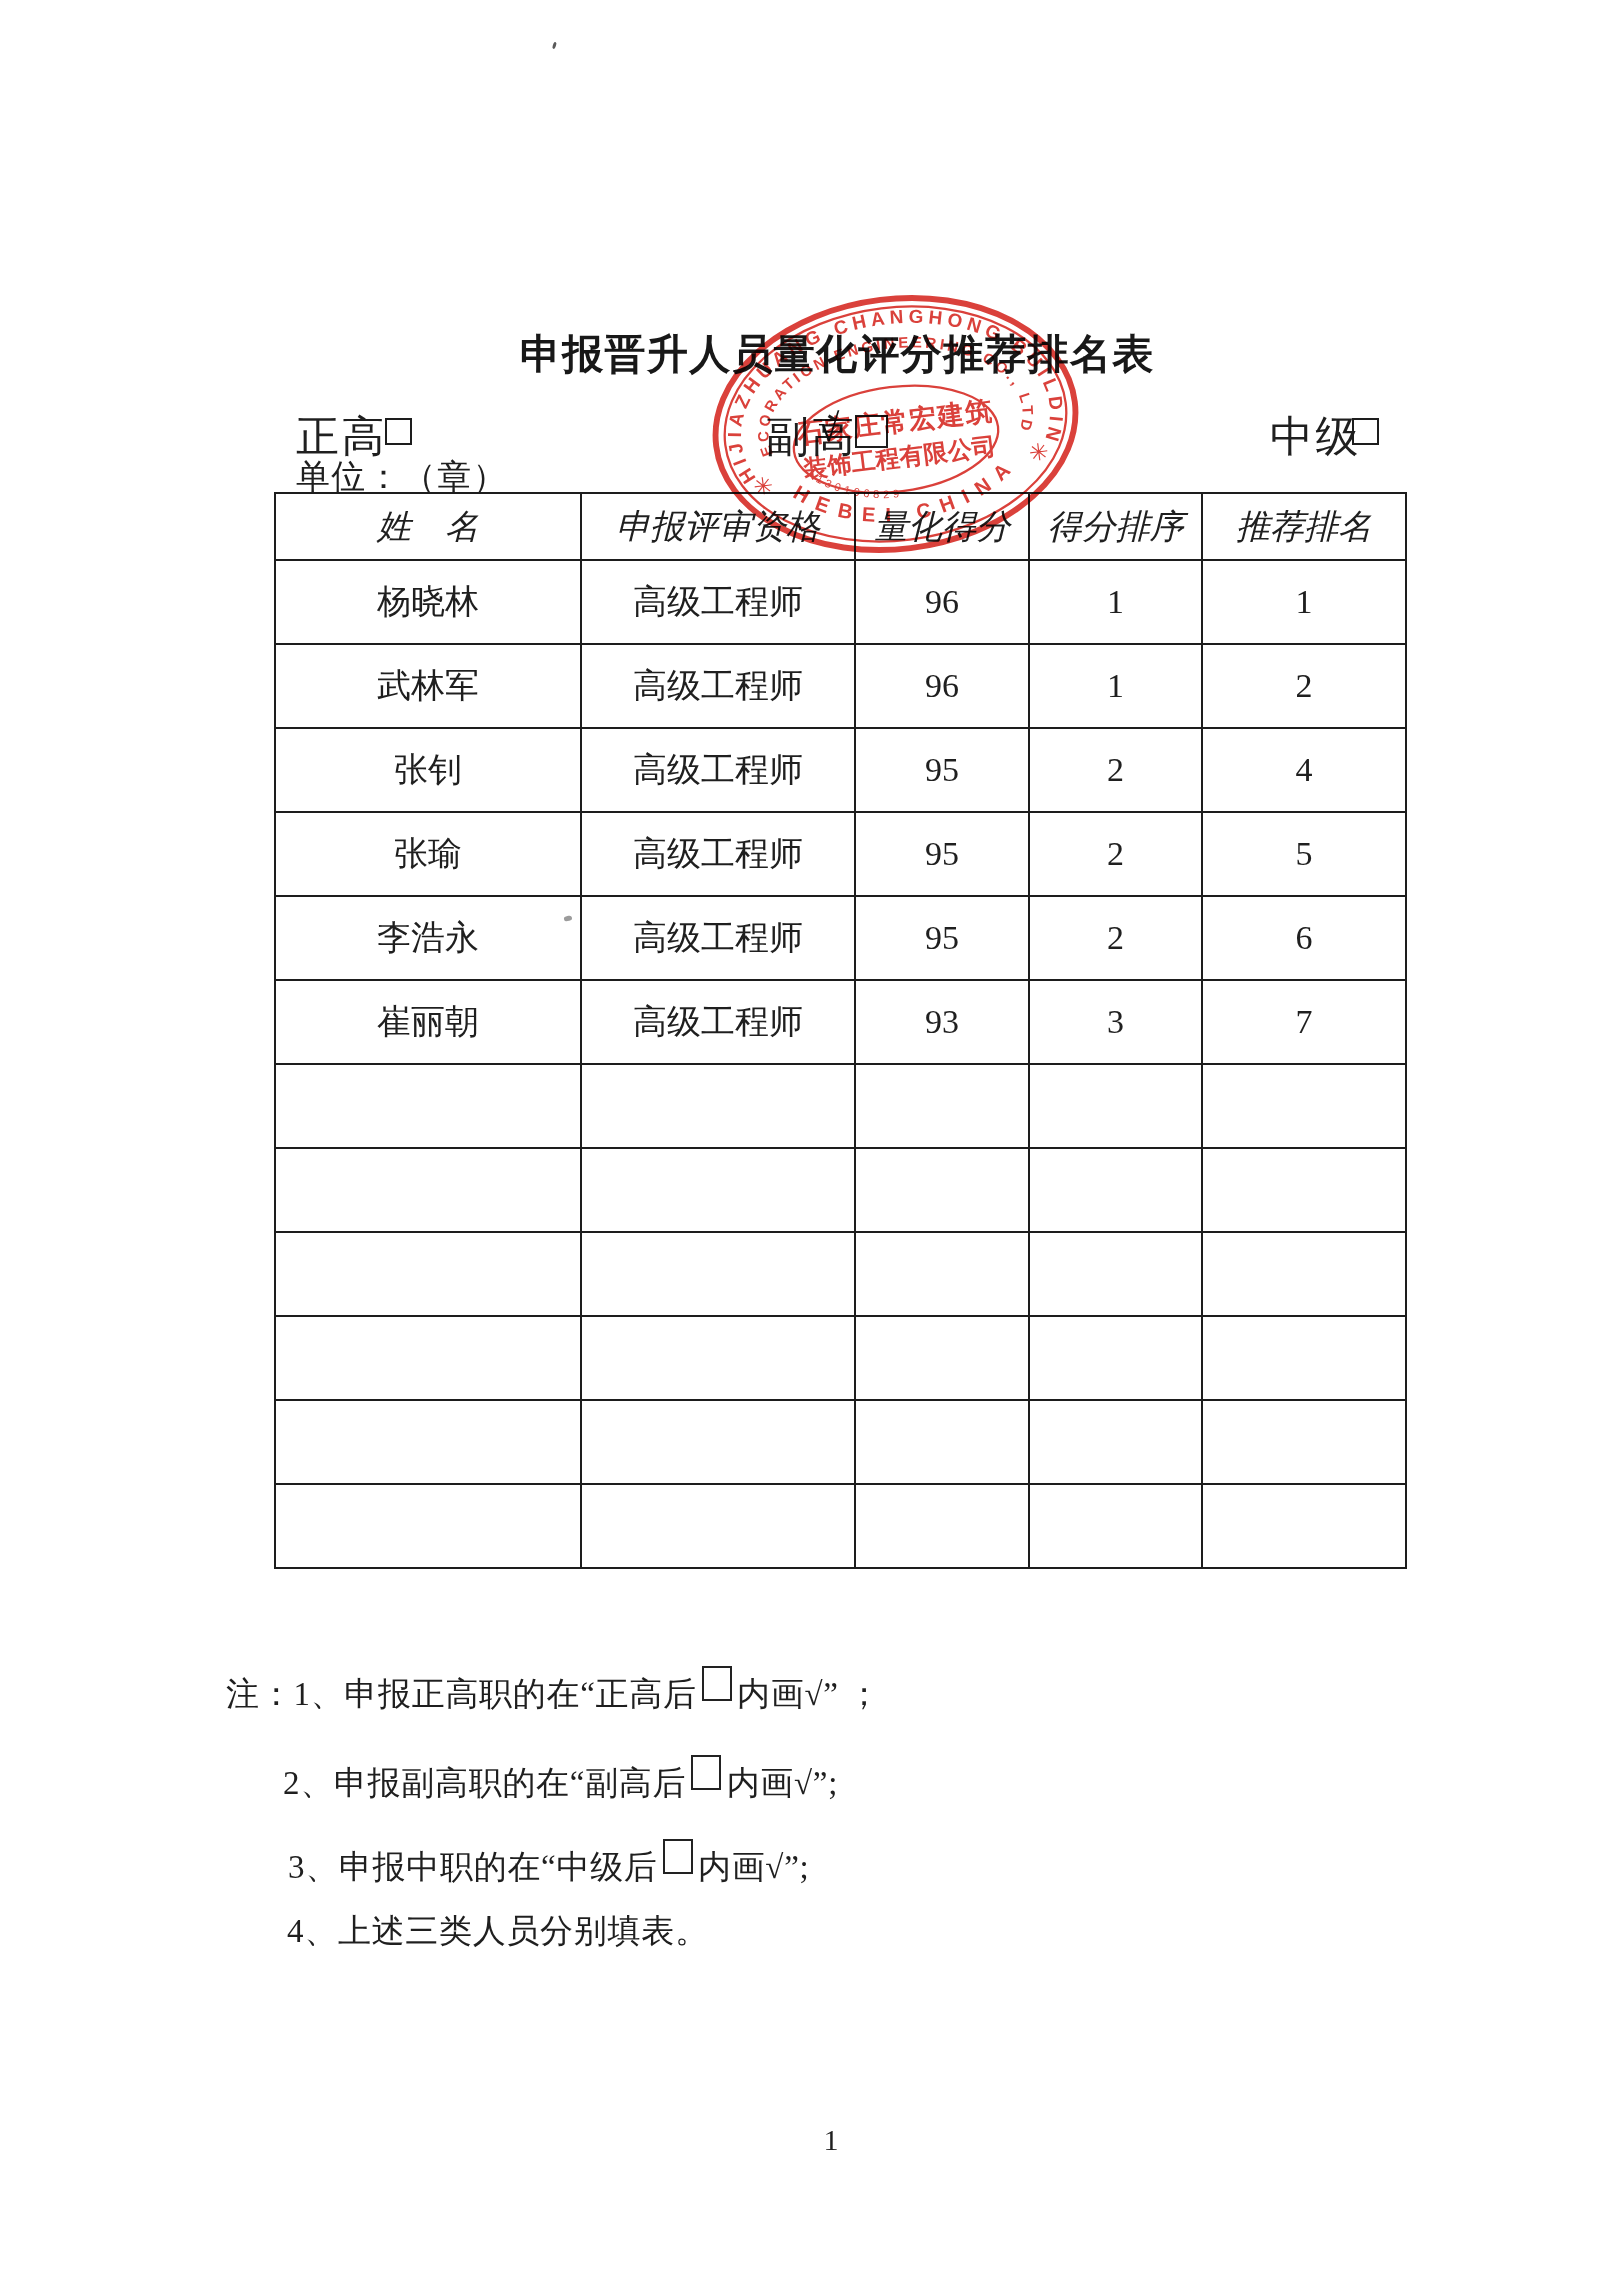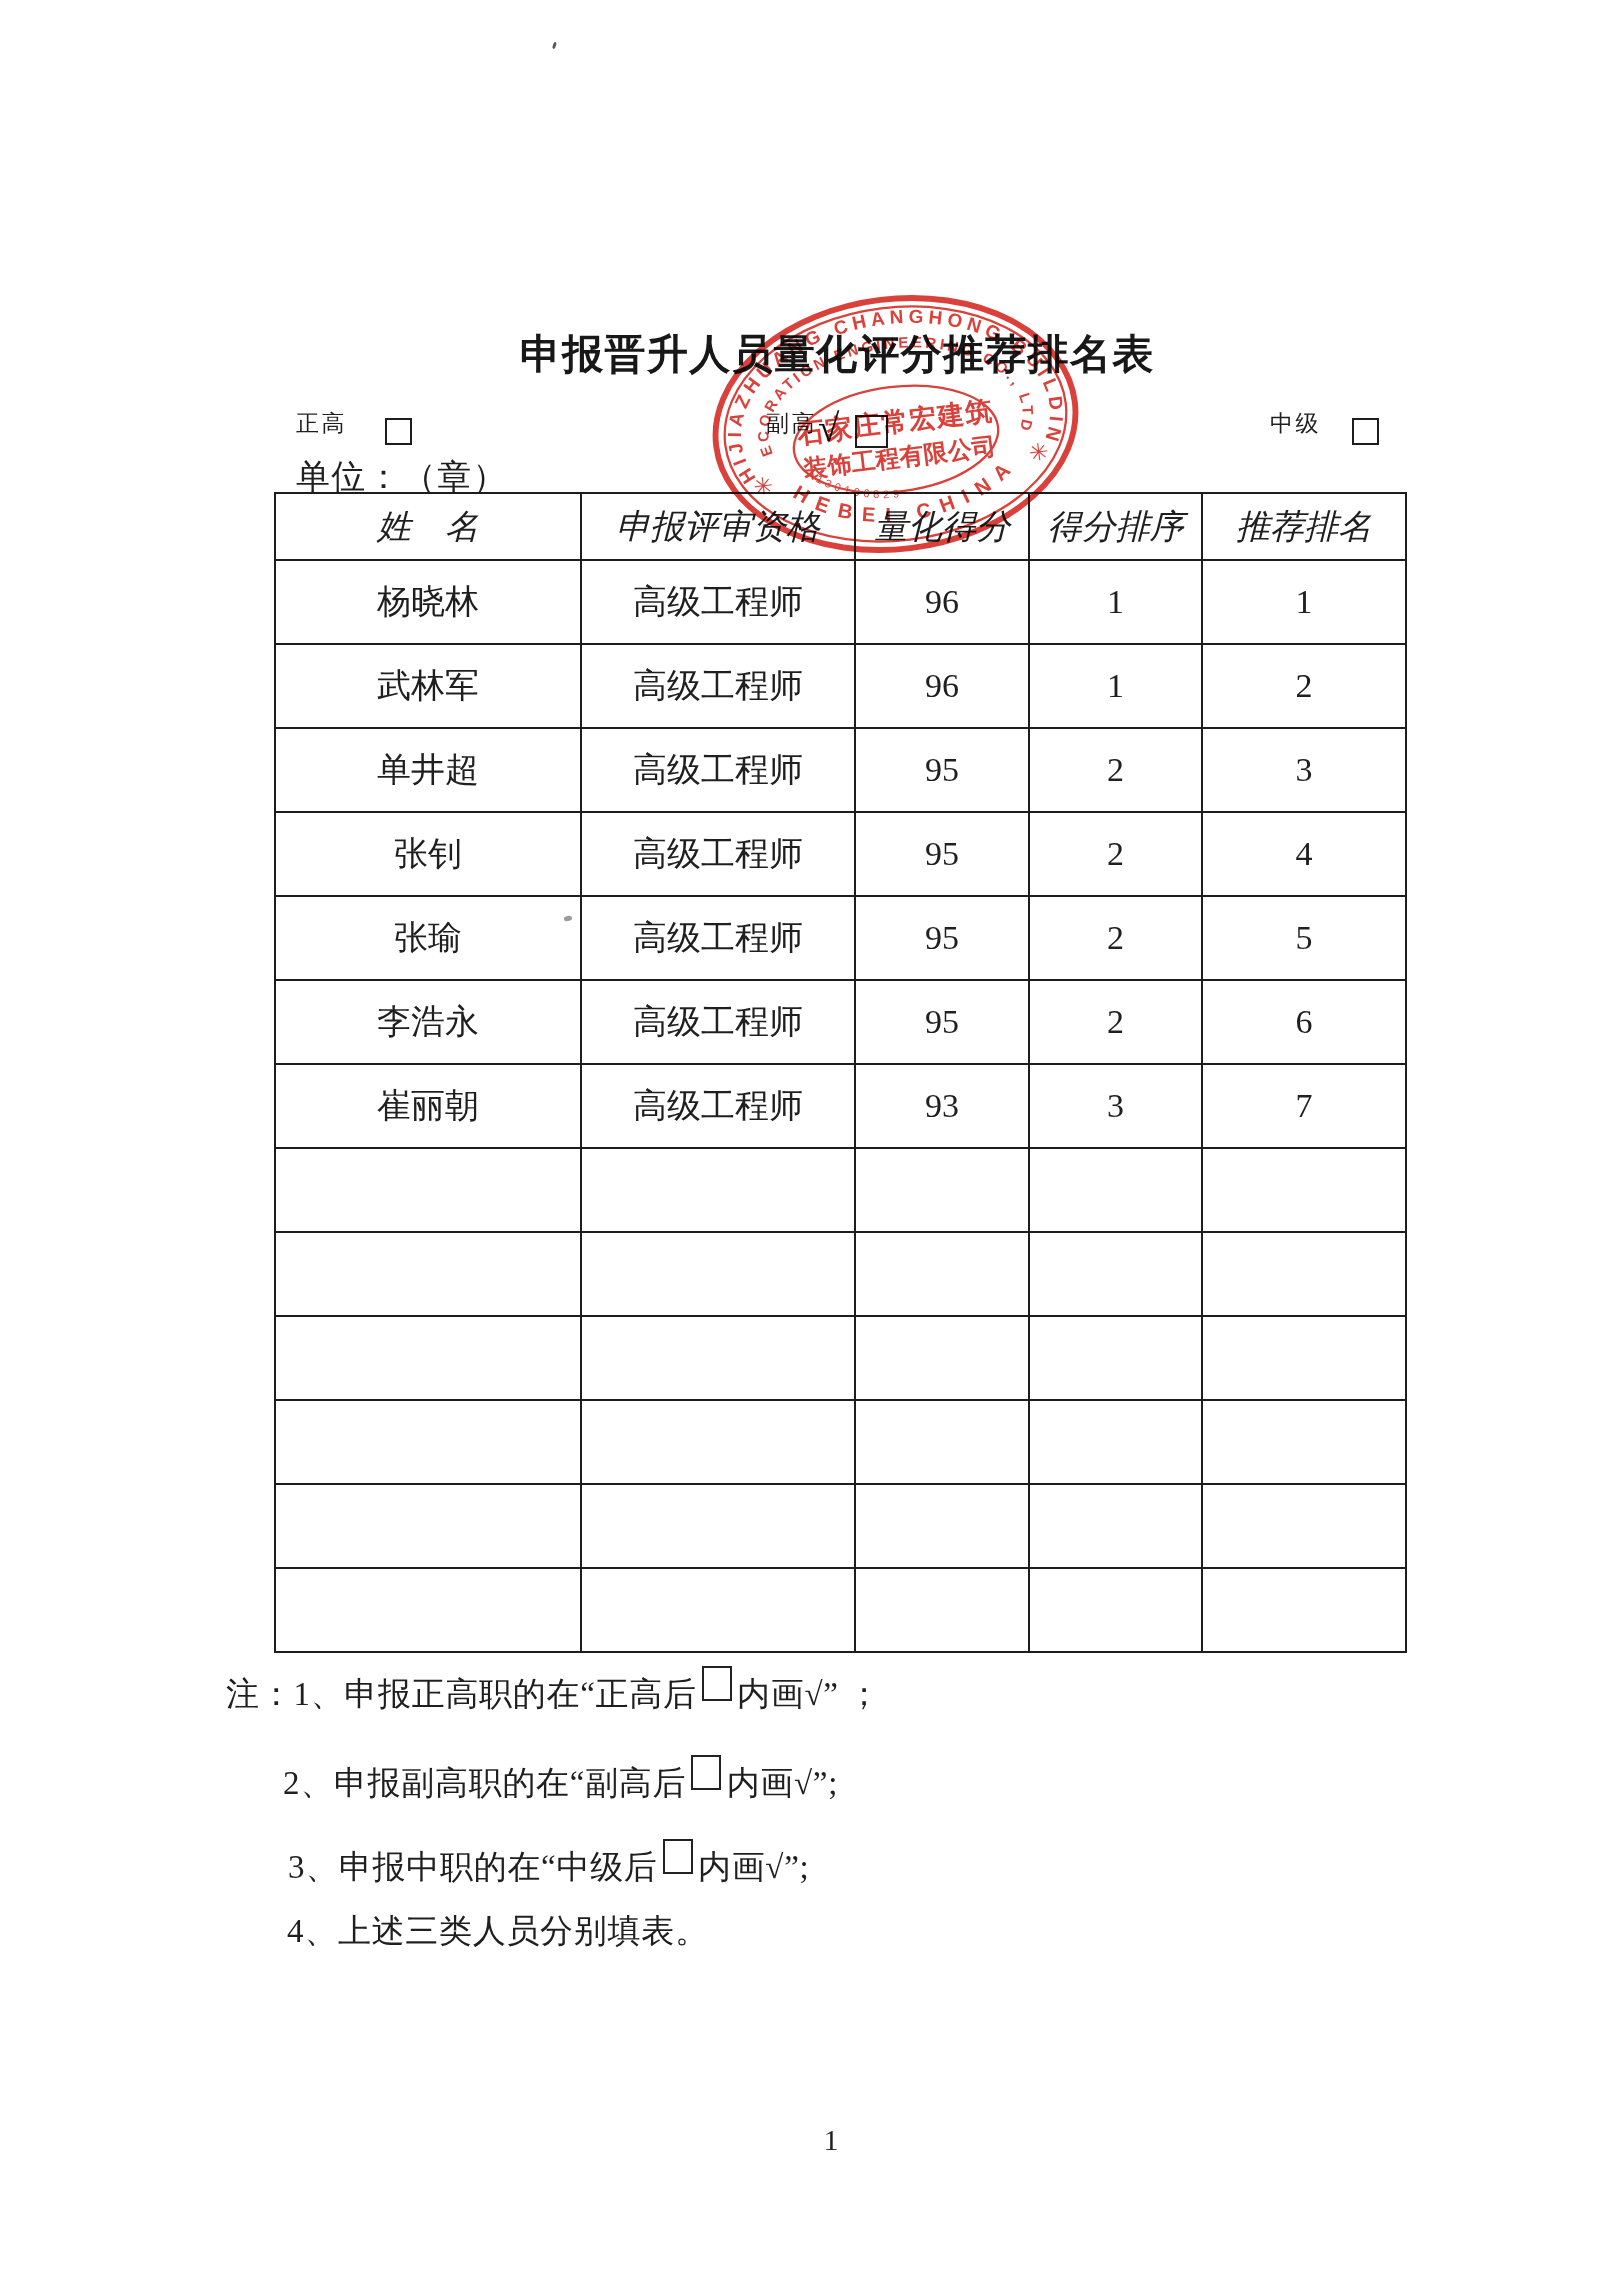--- a/index.html
+++ b/index.html
@@ -5,21 +5,21 @@
   html,body{margin:0;padding:0;background:#ffffff;}
   .page{
     position:relative;width:1623px;height:2295px;background:#ffffff;
     font-family:"Liberation Serif","DejaVu Serif",serif;color:#1f1f1f;overflow:hidden;
   }
   .title{
     position:absolute;left:520px;top:327px;margin:0;white-space:nowrap;
     font-family:"Liberation Sans","DejaVu Sans",sans-serif;
     font-size:41px;font-weight:bold;letter-spacing:1.3px;color:#181818;
   }
-  .cls-label{position:absolute;top:408px;font-size:23px;letter-spacing:2.6px;white-space:nowrap;}
+  .cls-label{position:absolute;top:408px;font-size:43px;letter-spacing:2.6px;white-space:nowrap;}
   #cls-zhenggao{left:296px;}
   #cls-fugao{left:746px;margin-left:20px;}
   #cls-zhongji{left:1254px;margin-left:16px;}
   .cbox{position:absolute;border:2.6px solid #1d1d1d;background:transparent;}
   #box-zhenggao{left:385px;top:418px;width:23px;height:23px;}
   #box-fugao{left:855px;top:415px;width:29px;height:29px;}
   #box-zhongji{left:1352px;top:418px;width:23px;height:23px;}
   .checkmark{position:absolute;left:818px;top:405px;font-size:39px;font-weight:bold;color:#111;}
   .unit-label{position:absolute;left:296px;top:454px;font-size:34px;letter-spacing:1.3px;}
   table.rank{
@@ -98,27 +98,20 @@
           <td>1</td>
         </tr>
         <tr>
           <td>武林军</td>
           <td>高级工程师</td>
           <td>96</td>
           <td>1</td>
           <td>2</td>
         </tr>
         <tr>
-          <td>单井超</td>
-          <td>高级工程师</td>
-          <td>95</td>
-          <td>2</td>
-          <td>3</td>
-        </tr>
-        <tr>
           <td>张钊</td>
           <td>高级工程师</td>
           <td>95</td>
           <td>2</td>
           <td>4</td>
         </tr>
         <tr>
           <td>张瑜</td>
           <td>高级工程师</td>
           <td>95</td>

